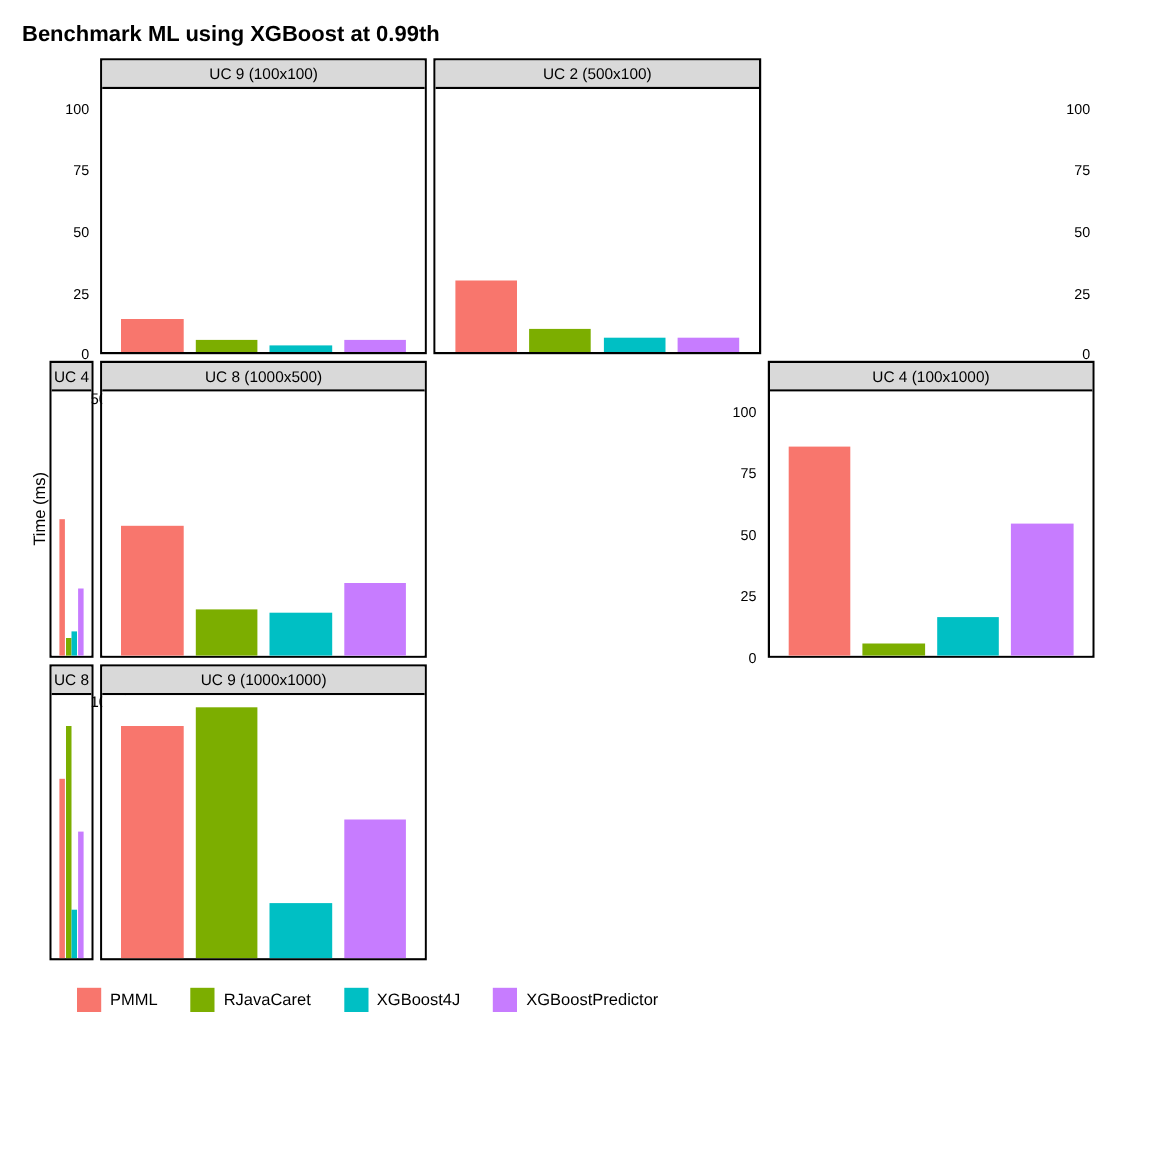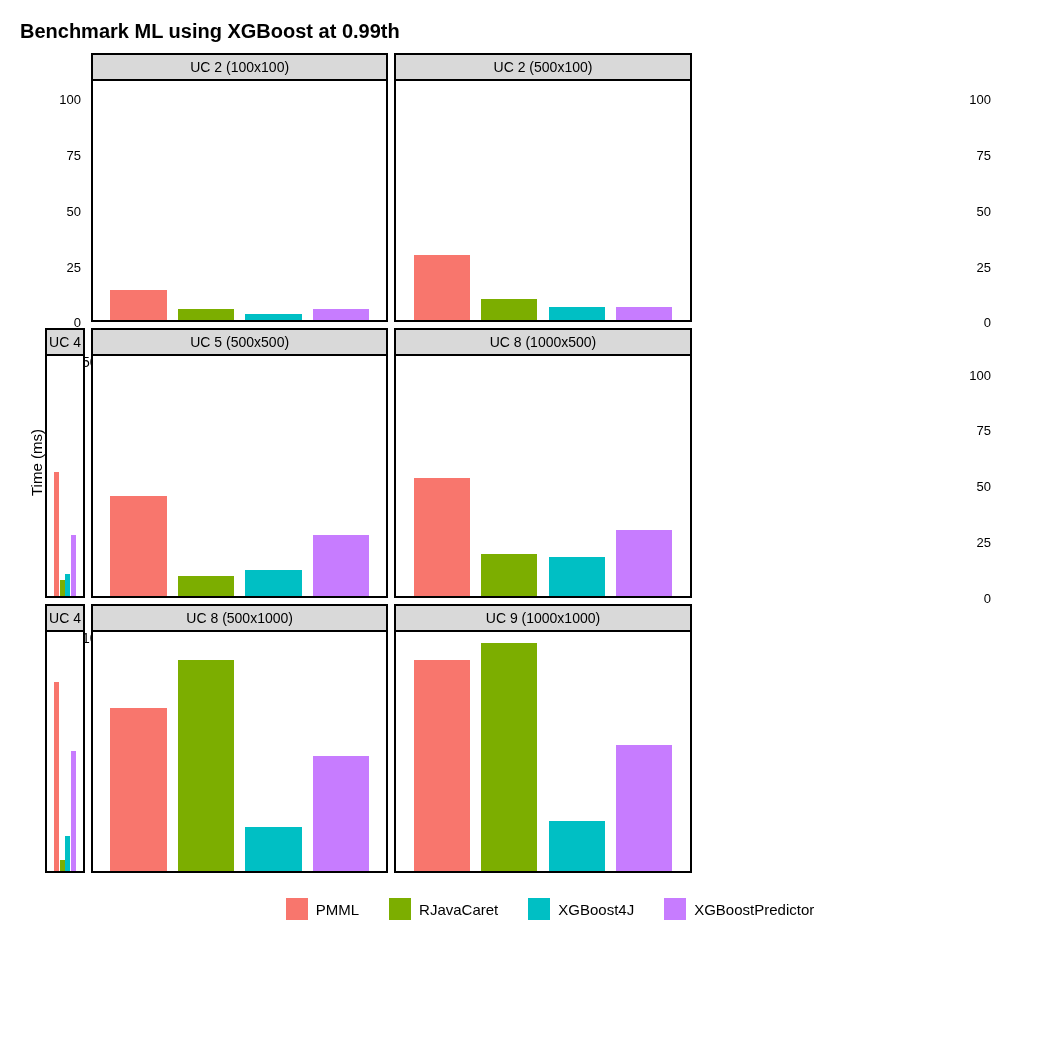--- a/index.html
+++ b/index.html
@@ -81,21 +81,20 @@
   }
   .bar {
     width: 20%;
   }
   .c-pmml { background: #F8766D; }
   .c-rjava { background: #7CAE00; }
   .c-xgb4j { background: #00BFC4; }
   .c-xgbp { background: #C77CFF; }
   .legend {
     display: flex;
-    justify-content: center;
     gap: 30px;
     margin-top: 25px;
     font-size: 15px;
     padding-left: 50px;
   }
   .legend-item {
     display: flex;
     align-items: center;
     gap: 8px;
   }
@@ -118,21 +117,21 @@
           <div class="y-ticks-header"></div>
           <div class="y-ticks">
             <div class="y-tick" style="bottom: 0%;">0</div>
             <div class="y-tick" style="bottom: 22.7273%;">25</div>
             <div class="y-tick" style="bottom: 45.4545%;">50</div>
             <div class="y-tick" style="bottom: 68.1818%;">75</div>
             <div class="y-tick" style="bottom: 90.9091%;">100</div>
           </div>
         </div>
         <div class="facet">
-          <div class="facet-header">UC 2 (100x100)</div>
+          <div class="facet-header">UC 9 (100x100)</div>
           <div class="facet-plot">
             <div class="bar c-pmml" style="height: 12.7273%;"></div>
             <div class="bar c-rjava" style="height: 4.54545%;"></div>
             <div class="bar c-xgb4j" style="height: 2.72727%;"></div>
             <div class="bar c-xgbp" style="height: 4.54545%;"></div>
           </div>
         </div>
         <div class="facet">
           <div class="facet-header">UC 2 (500x100)</div>
           <div class="facet-plot">
@@ -155,29 +154,20 @@
         <div class="facet">
           <div class="facet-header">UC 4 (100x500)</div>
           <div class="facet-plot">
             <div class="bar c-pmml" style="height: 51.8182%;"></div>
             <div class="bar c-rjava" style="height: 6.36364%;"></div>
             <div class="bar c-xgb4j" style="height: 9.09091%;"></div>
             <div class="bar c-xgbp" style="height: 25.4545%;"></div>
           </div>
         </div>
         <div class="facet">
-          <div class="facet-header">UC 5 (500x500)</div>
-          <div class="facet-plot">
-            <div class="bar c-pmml" style="height: 41.8182%;"></div>
-            <div class="bar c-rjava" style="height: 8.18182%;"></div>
-            <div class="bar c-xgb4j" style="height: 10.9091%;"></div>
-            <div class="bar c-xgbp" style="height: 25.4545%;"></div>
-          </div>
-        </div>
-        <div class="facet">
           <div class="facet-header">UC 8 (1000x500)</div>
           <div class="facet-plot">
             <div class="bar c-pmml" style="height: 49.0909%;"></div>
             <div class="bar c-rjava" style="height: 17.2727%;"></div>
             <div class="bar c-xgb4j" style="height: 16.3636%;"></div>
             <div class="bar c-xgbp" style="height: 27.2727%;"></div>
           </div>
         </div>
         <div class="y-ticks-col">
           <div class="y-ticks-header"></div>

